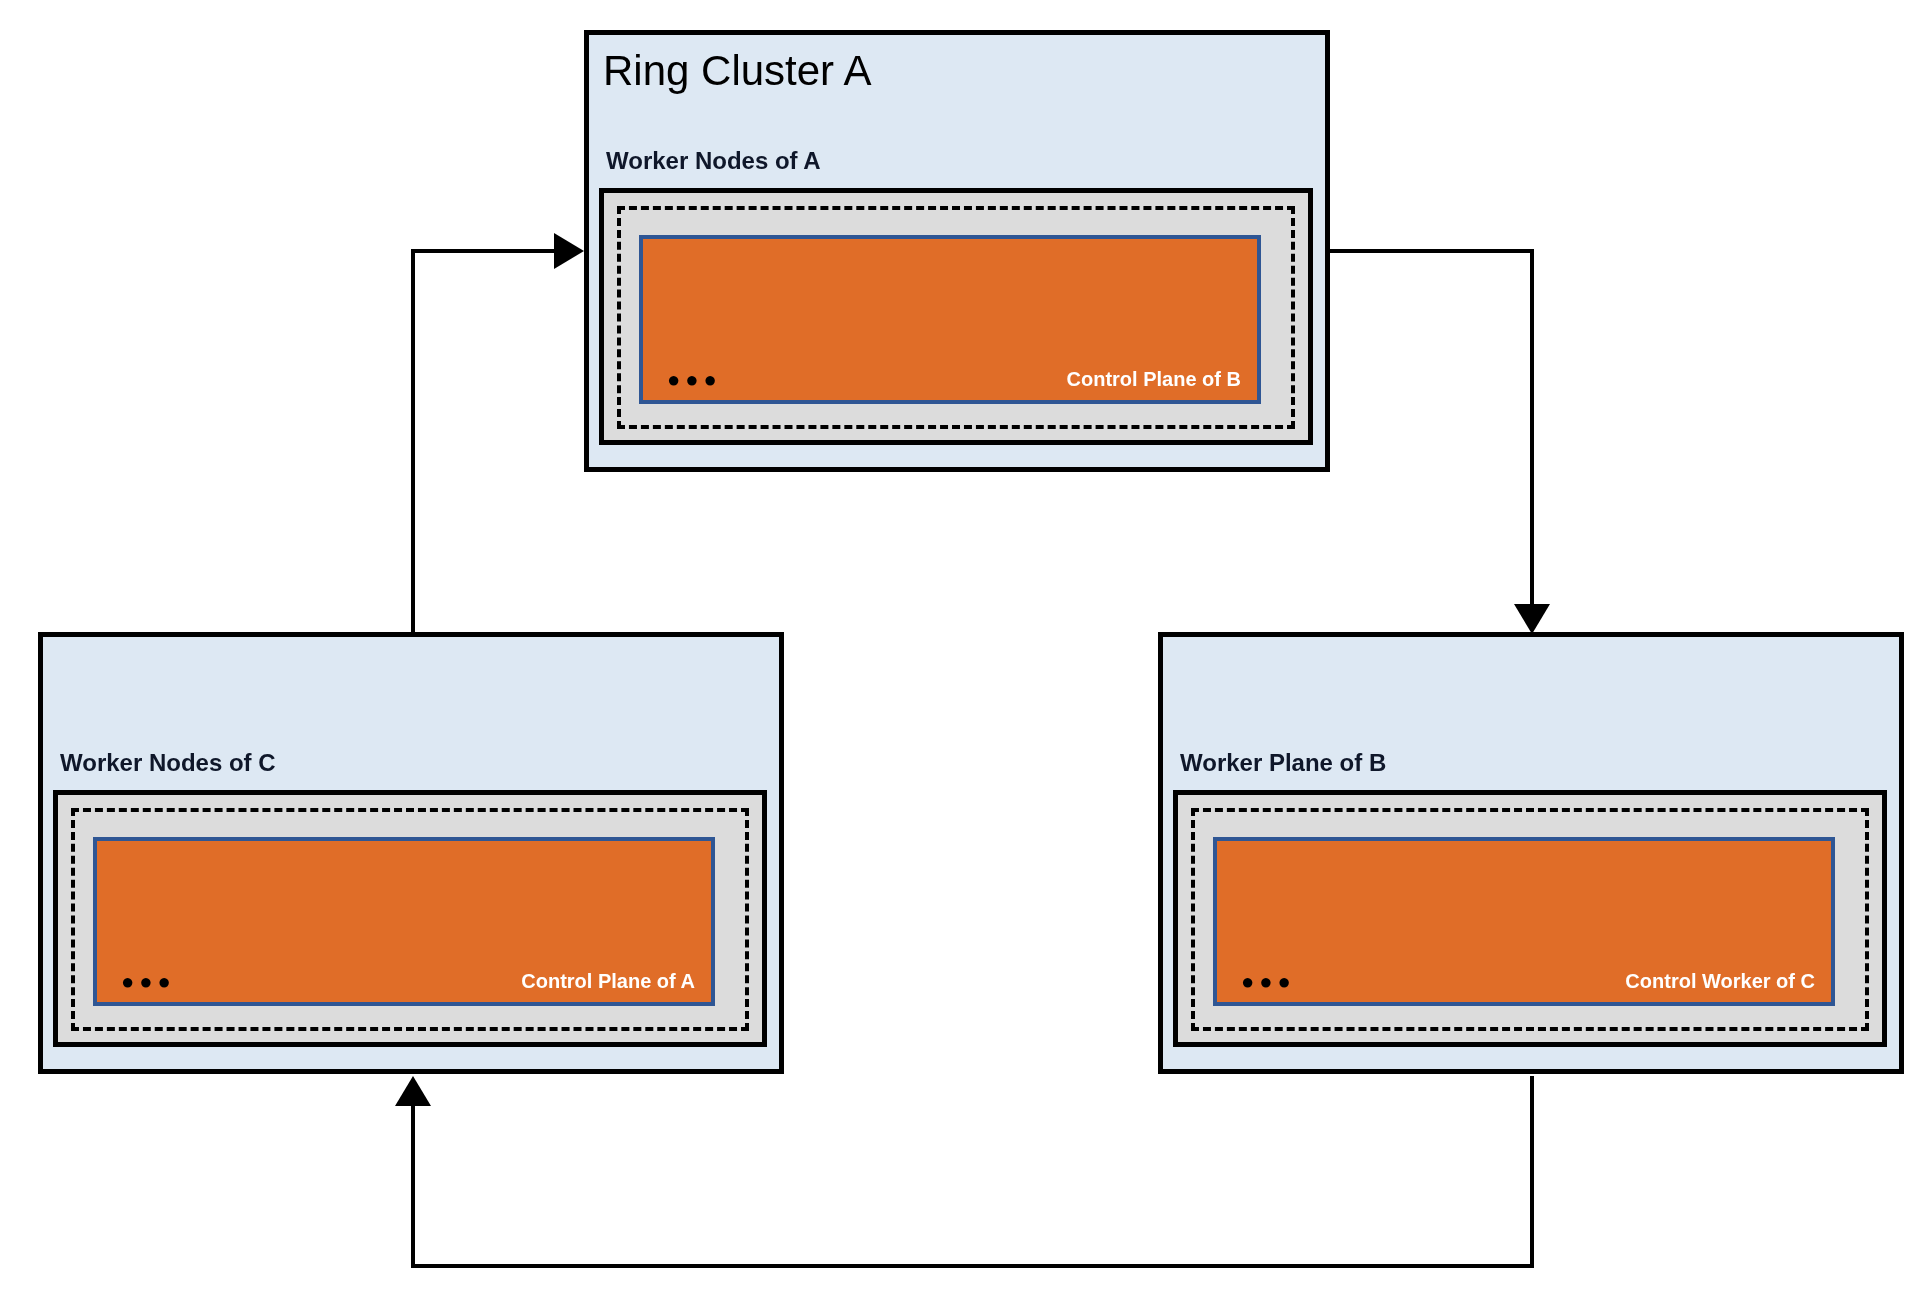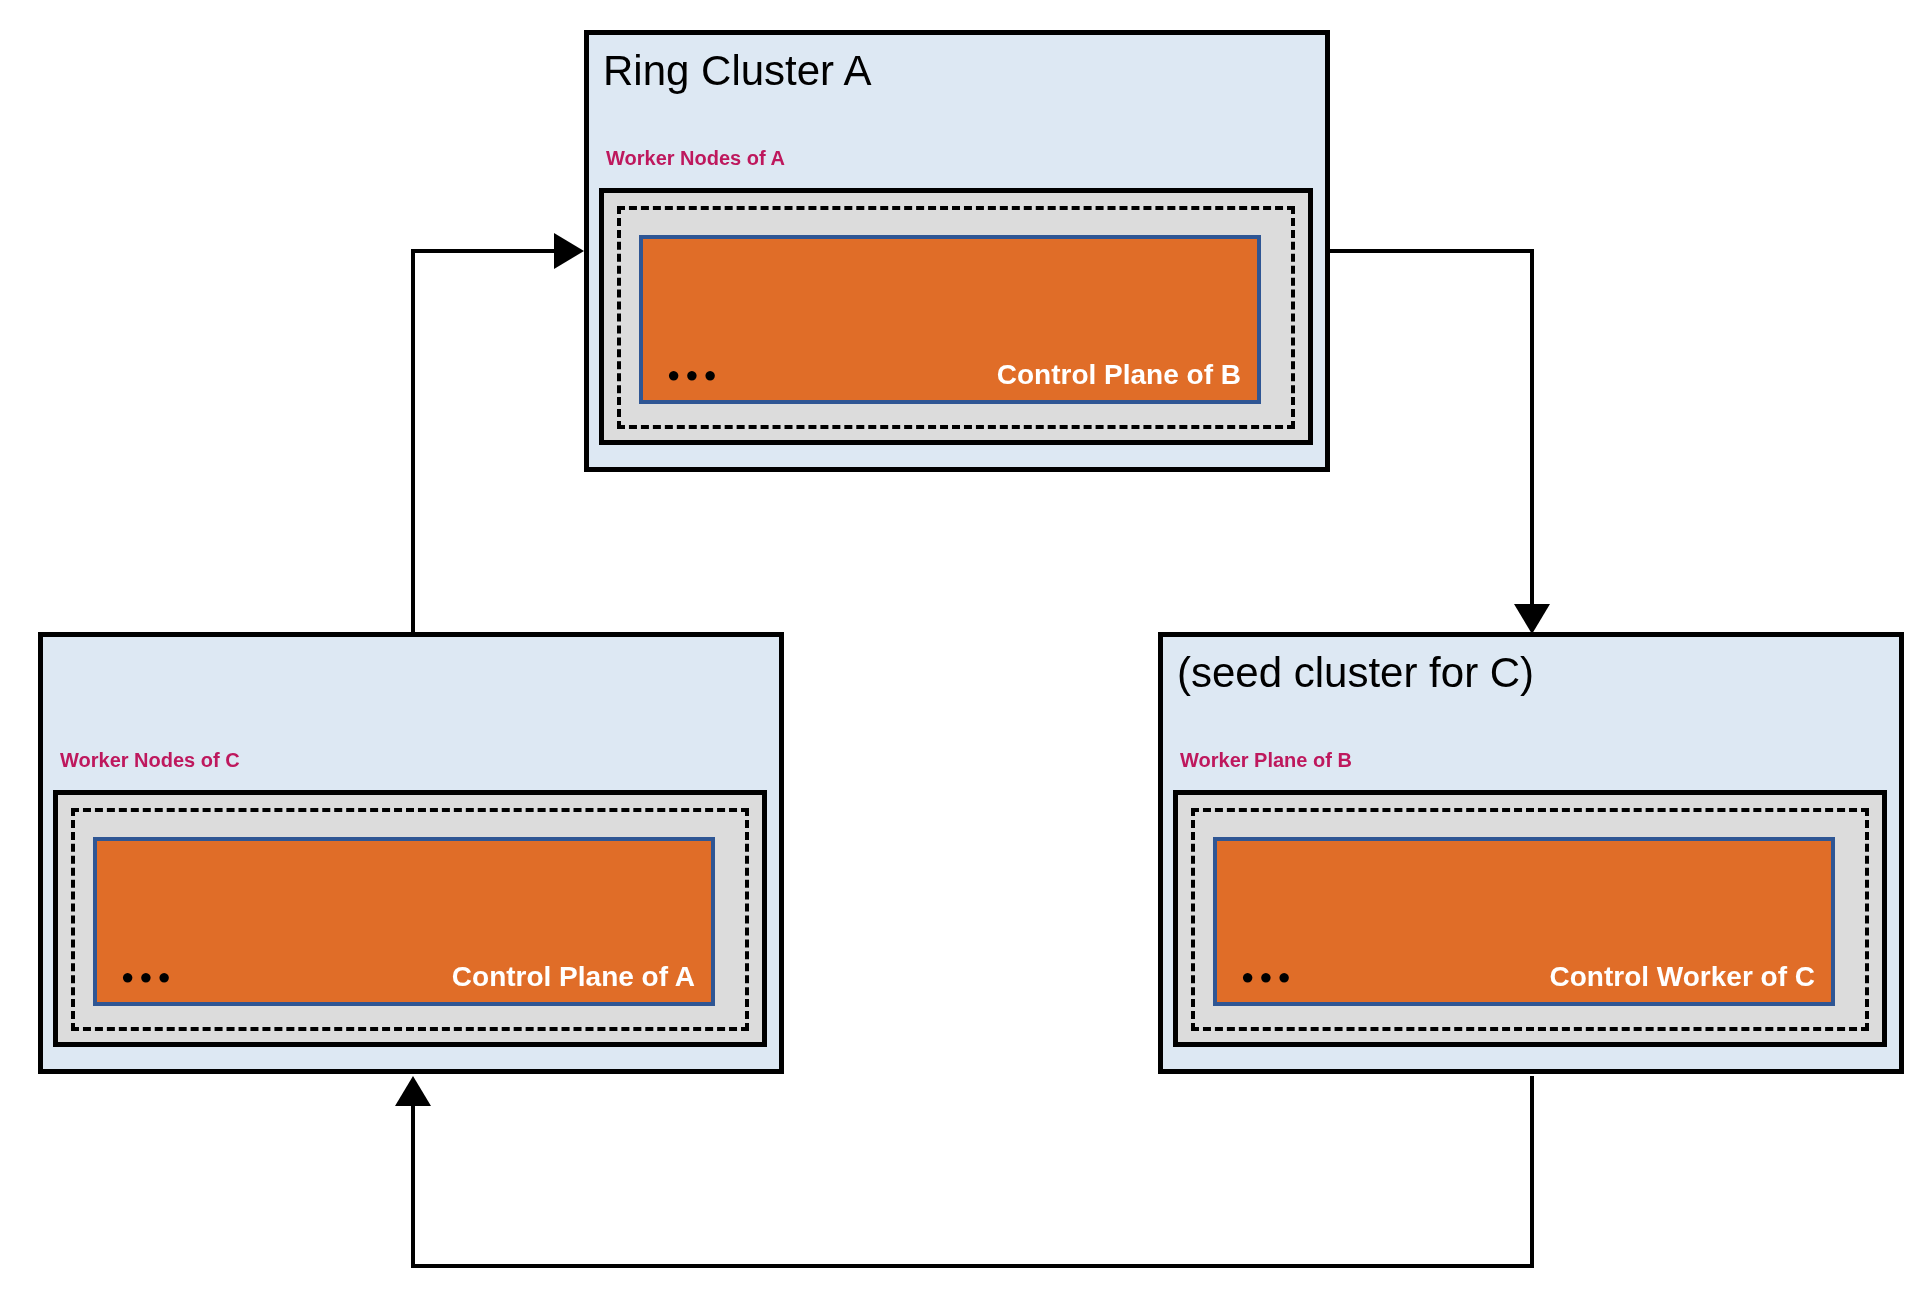--- a/index.html
+++ b/index.html
@@ -33,23 +33,23 @@
     justify-content: space-between;
     align-items: flex-start;
     font-size: 42px;
     line-height: 1.15;
     color: #000;
     white-space: nowrap;
   }
   .worker-label {
     position: absolute;
     left: 17px; top: 112px;
-    font-size: 20px;
+    font-size: 24px;
     font-weight: bold;
-    color: #be185d;
+    color: #0f172a;
   }
   .nodes-box {
     position: absolute;
     left: 10px; right: 12px; top: 153px; bottom: 22px;
     background: var(--worker-box-bg, #dcdcdc);
     border: 5px solid var(--cluster-border, #000000);
   }
   .dashed-box {
     position: absolute;
     left: 13px; right: 13px; top: 13px; bottom: 11px;
@@ -68,21 +68,21 @@
     justify-content: space-between;
     align-items: center;
   }
   .dots {
     font-size: 22px;
     letter-spacing: 5px;
     line-height: 1;
     color: #000;
   }
   .cp-label {
-    font-size: 28px;
+    font-size: 20px;
     font-weight: bold;
     color: #ffffff;
     white-space: nowrap;
   }
 
   
   .aline { position: absolute; background: var(--arrow, #000000); }
   .ahead { position: absolute; width: 0; height: 0; }
 
   
@@ -147,21 +147,20 @@
             <span class="dots">●●●</span>
             <span class="cp-label">Control Plane of A</span>
           </div>
         </div>
       </div>
     </div>
   </div>
 
   <div class="cluster cluster-b">
     <div class="title-row">
-      <span>(seed cluster for C)</span>
     </div>
     <div class="worker-label">Worker Plane of B</div>
     <div class="nodes-box">
       <div class="dashed-box">
         <div class="orange-box">
           <div class="orange-row">
             <span class="dots">●●●</span>
             <span class="cp-label">Control Worker of C</span>
           </div>
         </div>

